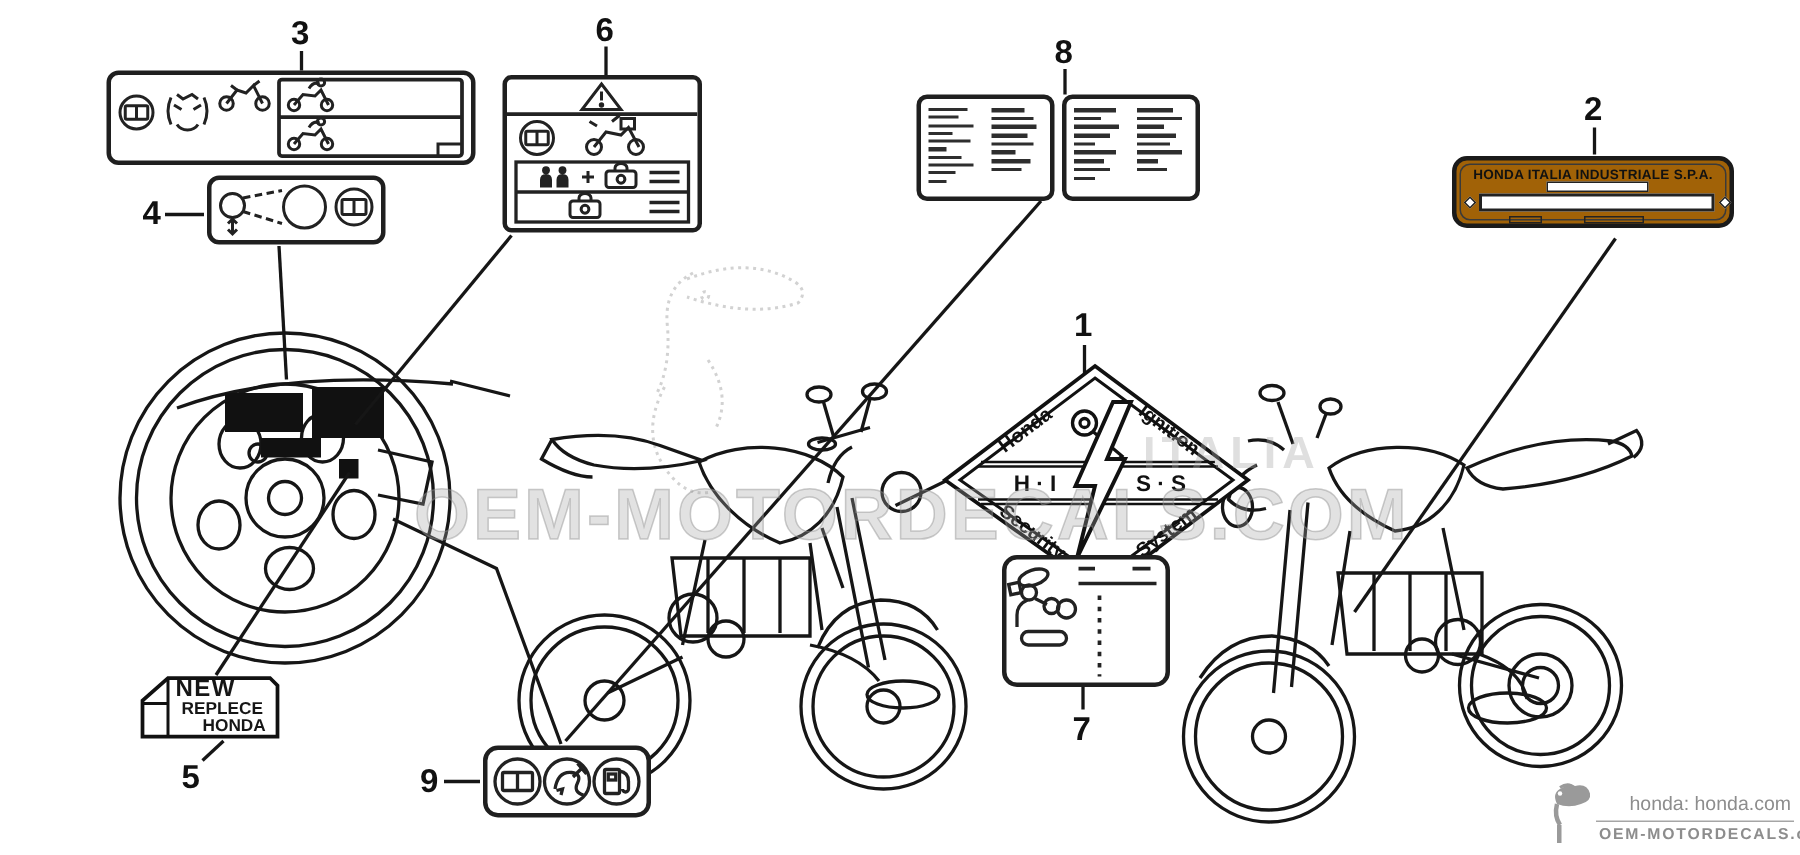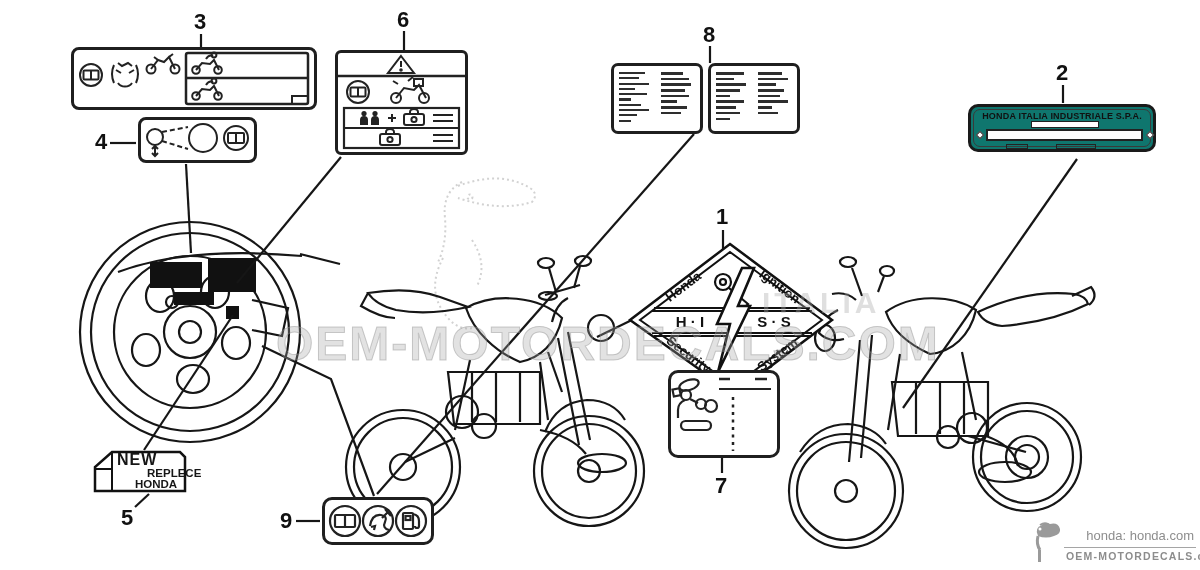--- a/index.html
+++ b/index.html
@@ -9,34 +9,34 @@
   svg{display:block;}
   .art{position:absolute;left:0;top:0;}
   .num{position:absolute;font-weight:bold;font-size:22px;color:#111;line-height:1;}
   .lbl{position:absolute;background:#fff;border:3px solid #1f1f1f;border-radius:8px;}
   
   .panel8{position:absolute;top:0;width:92px;height:71px;border:3px solid #1f1f1f;border-radius:7px;
           background:#fff;display:flex;gap:7px;padding:6px 5px;}
   .p8col{display:flex;flex-direction:column;align-items:flex-start;width:38px;}
   [data-bars] b{display:block;height:2.5px;background:#2e2e2e;margin-bottom:3.2px;}
   
-  .plate{position:absolute;left:968px;top:104px;width:188px;height:48px;background:#0f766e;
+  .plate{position:absolute;left:968px;top:104px;width:188px;height:48px;background:#a16207;
          border:3px solid #1a1a1a;border-radius:10px;}
   .plate .inner{position:absolute;inset:2px;border:1px solid #3a3a3a;border-radius:7px;}
   .plate-title{position:absolute;left:0;right:0;top:4px;text-align:center;font-weight:bold;
          font-size:9px;letter-spacing:.2px;color:#111;white-space:nowrap;}
   .plate-ubox{position:absolute;left:60px;top:14px;width:68px;height:7px;border:1.5px solid #222;background:#fff;}
   .plate-bar{position:absolute;left:15px;top:22px;width:157px;height:12px;border:2px solid #222;background:#fff;}
   .plate-screw{position:absolute;top:25px;width:6px;height:6px;border:1.5px solid #222;transform:rotate(45deg);background:#fff;}
   .plate-r1{position:absolute;left:35px;top:37px;width:22px;height:5px;border:1.5px solid #222;}
   .plate-r2{position:absolute;left:85px;top:37px;width:40px;height:5px;border:1.5px solid #222;}
   
   .chain5{position:absolute;left:92px;top:450px;width:95px;height:44px;}
   .chain5 .t1{position:absolute;left:25px;top:1px;font-weight:bold;font-size:16px;letter-spacing:1px;}
-  .chain5 .t2{position:absolute;left:29px;top:17px;font-weight:bold;font-size:11.5px;margin-left:26px;}
+  .chain5 .t2{position:absolute;left:29px;top:17px;font-weight:bold;font-size:11.5px;}
   .chain5 .t3{position:absolute;left:43px;top:28px;font-weight:bold;font-size:11.5px;}
   
   .wm{position:absolute;left:276px;top:316px;font-weight:800;font-size:48px;letter-spacing:2px;
       color:rgba(165,165,165,0.32);-webkit-text-stroke:1px rgba(145,145,145,0.45);
       white-space:nowrap;pointer-events:none;}
   .wm2{position:absolute;left:762px;top:286px;font-weight:800;font-size:30px;letter-spacing:4px;
       color:rgba(170,170,170,0.38);pointer-events:none;}
   
   .footer{position:absolute;left:1022px;top:520px;width:176px;height:46px;color:#8d8d8d;}
   .src{position:absolute;right:4px;top:8px;font-size:13px;color:#8d8d8d;white-space:nowrap;}

